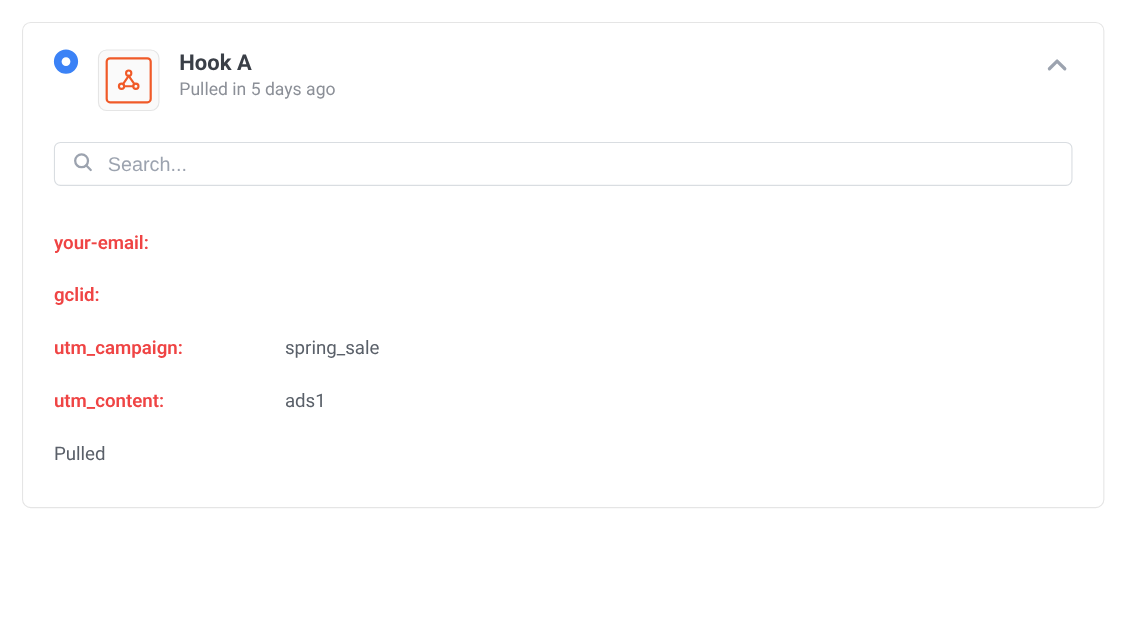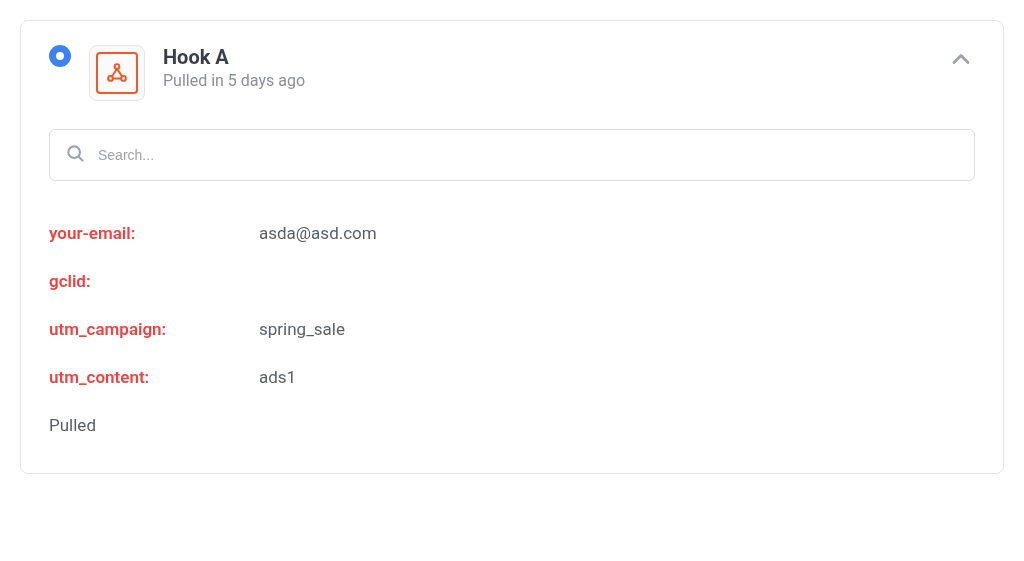--- a/index.html
+++ b/index.html
@@ -76,25 +76,25 @@
     }
     .search-icon {
       position: absolute;
       left: 16px;
       top: 50%;
       transform: translateY(-50%);
       color: #9ca3af;
     }
     .search-input {
       width: 100%;
-      height: 52px;
+      height: 40px;
       border: 1px solid #d9dde1;
       border-radius: 6px;
       padding: 0 16px 0 48px;
-      font-size: 14px;
+      font-size: 18px;
       color: #3a3f47;
       background: #fff;
     }
     .search-input::placeholder {
       color: #9ca3af;
     }
     .fields {
       margin-top: 28px;
     }
     .field-row {
@@ -149,21 +149,20 @@
         <circle cx="11" cy="11" r="7"></circle>
         <line x1="21" y1="21" x2="16.2" y2="16.2"></line>
       </svg>
     </span>
     <input type="text" class="search-input" placeholder="Search..." style="">
   </div>
 
   <div class="fields">
     <div class="field-row">
       <div class="field-key">your-email:</div>
-      <div class="field-value">asda@asd.com</div>
     </div>
     <div class="field-row">
       <div class="field-key">gclid:</div>
       <div class="field-value"></div>
     </div>
     <div class="field-row">
       <div class="field-key">utm_campaign:</div>
       <div class="field-value">spring_sale</div>
     </div>
     <div class="field-row">

